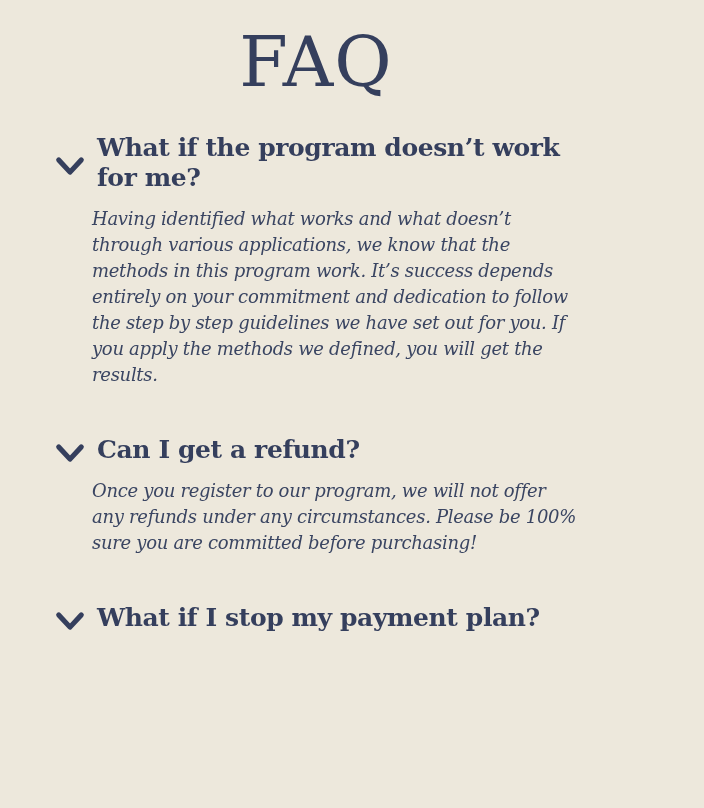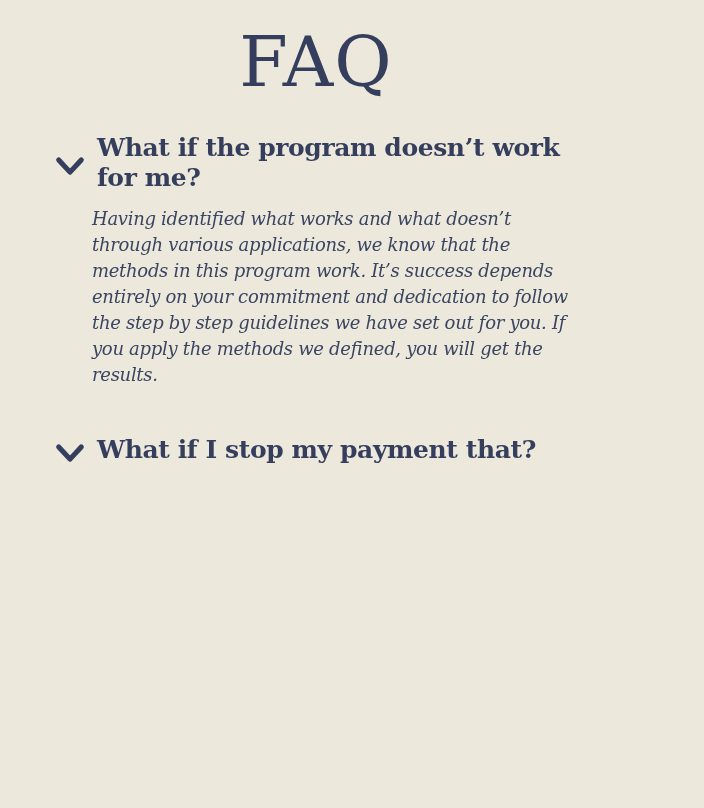--- a/index.html
+++ b/index.html
@@ -86,26 +86,37 @@
         <span class="chevron">
           <svg viewBox="0 0 32 24" fill="none" xmlns="http://www.w3.org/2000/svg">
             <path d="M4 5 L16 18 L28 5" stroke="#353F5D" stroke-width="5.5" stroke-linecap="round" stroke-linejoin="round"></path>
           </svg>
         </span>
         <h2 class="question">What if the program doesn’t work for me?</h2>
       </div>
       <p class="answer">Having identified what works and what doesn’t through various applications, we know that the methods in this program work. It’s success depends entirely on your commitment and dedication to follow the step by step guidelines we have set out for you. If you apply the methods we defined, you will get the results.</p>
     </div>
 
+    <div class="faq-item">
+      <div class="faq-question-row">
+        <span class="chevron">
+          <svg viewBox="0 0 32 24" fill="none" xmlns="http://www.w3.org/2000/svg">
+            <path d="M4 5 L16 18 L28 5" stroke="#353F5D" stroke-width="5.5" stroke-linecap="round" stroke-linejoin="round"></path>
+          </svg>
+        </span>
+        <h2 class="question">Can I get a refund?</h2>
+      </div>
+      <p class="answer">Once you register to our program, we will not offer any refunds under any circumstances. Please be 100% sure you are committed before purchasing!</p>
+    </div>
 
     <div class="faq-item">
       <div class="faq-question-row">
         <span class="chevron">
           <svg viewBox="0 0 32 24" fill="none" xmlns="http://www.w3.org/2000/svg">
             <path d="M4 5 L16 18 L28 5" stroke="#353F5D" stroke-width="5.5" stroke-linecap="round" stroke-linejoin="round"></path>
           </svg>
         </span>
-        <h2 class="question">What if I stop my payment that?</h2>
+        <h2 class="question">What if I stop my payment plan?</h2>
       </div>
     </div>
 
   </div>
 </div>
 
 </body></html>

